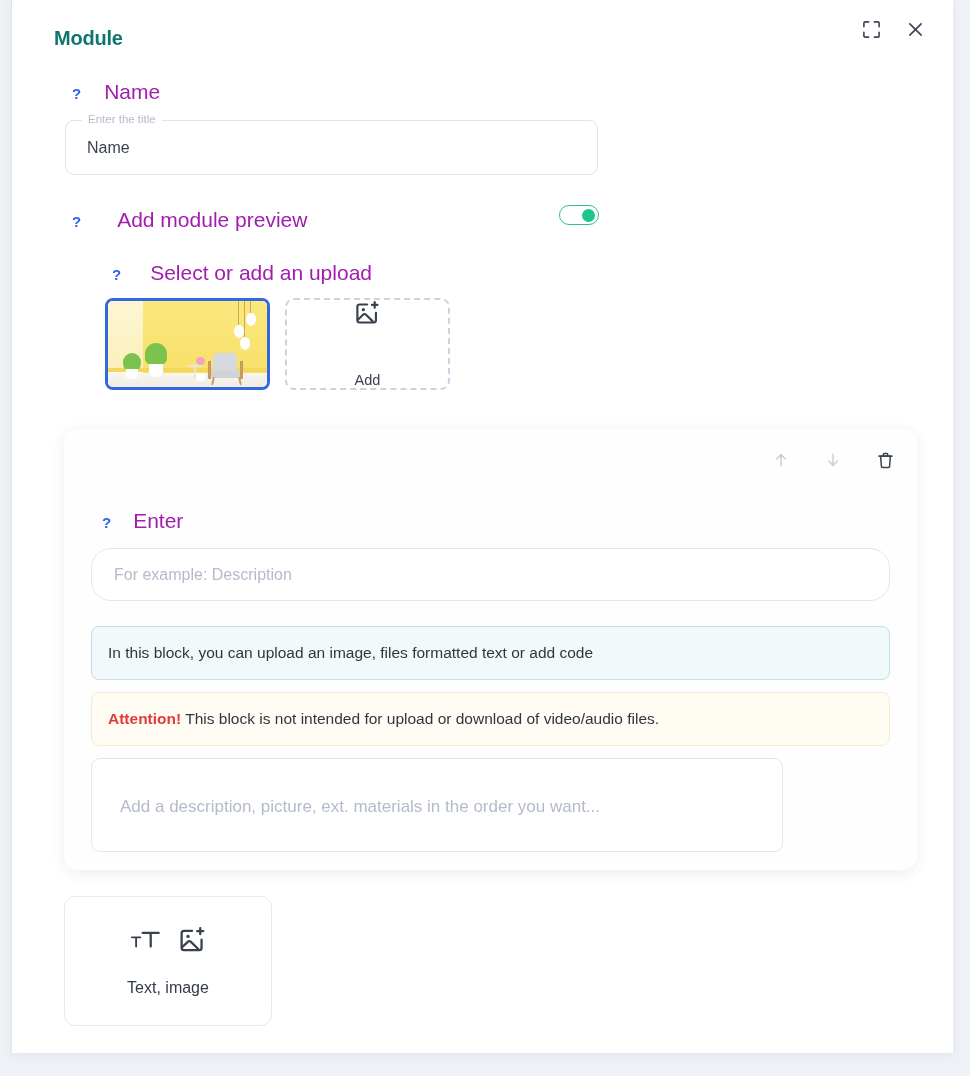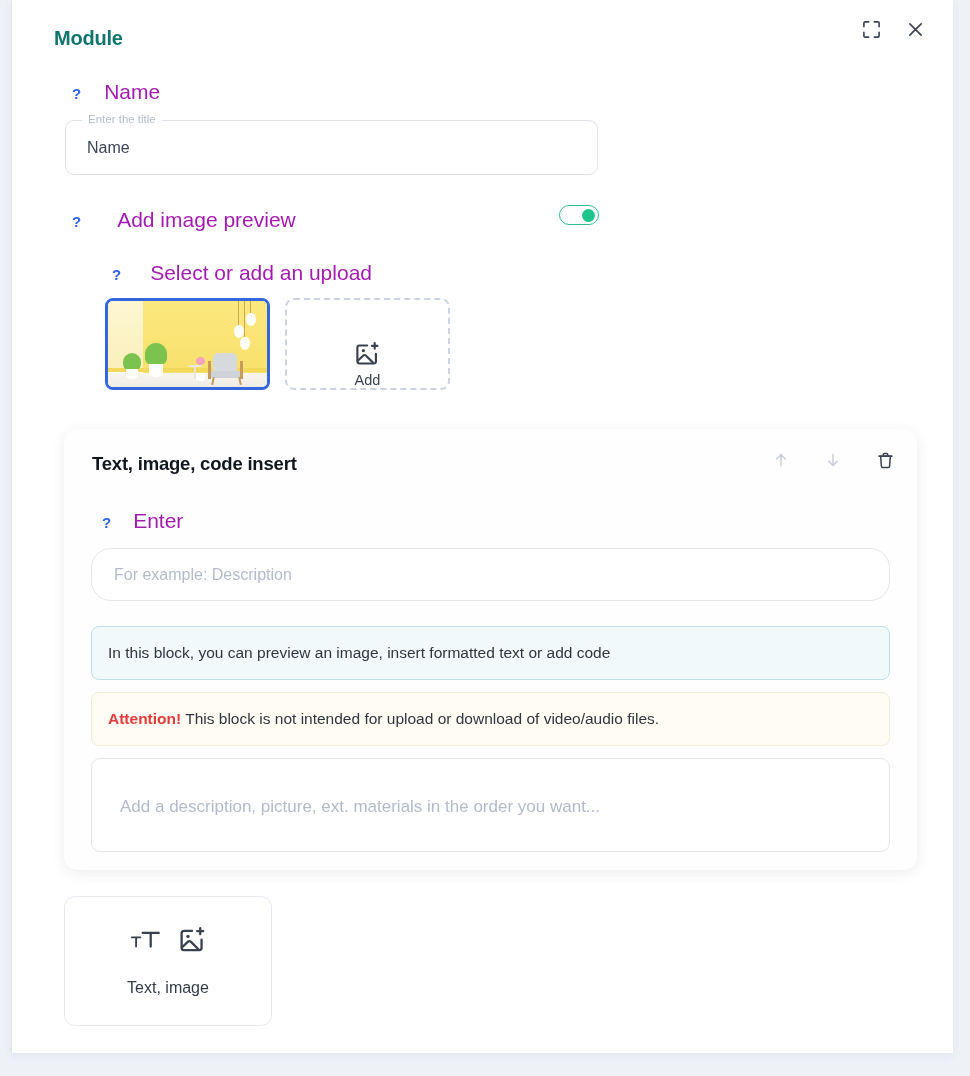--- a/index.html
+++ b/index.html
@@ -148,21 +148,21 @@
 
   .addbox {
     position: absolute;
     width: 165px; height: 92px;
     border: 2px dashed #cbd2e0;
     border-radius: 9px;
     background: #fff;
     display: flex;
     flex-direction: column;
     align-items: center;
-    justify-content: flex-end;
+    justify-content: space-between;
     gap: 4px;
     cursor: pointer;
   }
   .addbox .cap { font-size: 14.5px; color: #3b4250; }
 
   
   .block-card {
     position: absolute;
     left: 52px; top: 429px;
     width: 853px; height: 441px;
@@ -289,21 +289,21 @@
       <span class="q-label">Name</span>
     </div>
 
     <div class="outlined" style="left:53px; top:120px; width:533px; height:55px;">
       <span class="legend">Enter the title</span>
       <span class="val">Name</span>
     </div>
 
     <div class="q-row" style="left:60px; top:208px; gap:36px;">
       <span class="qmark">?</span>
-      <span class="q-label">Add image preview</span>
+      <span class="q-label">Add module preview</span>
     </div>
 
     <div class="toggle" style="left:547px; top:205px;">
       <span class="knob"></span>
     </div>
 
     <div class="q-row" style="left:100px; top:261px; gap:29px;">
       <span class="qmark">?</span>
       <span class="q-label">Select or add an upload</span>
     </div>
@@ -346,21 +346,20 @@
       <svg width="27" height="27" viewBox="0 0 24 24" fill="none">
         <path d="M19.5 11.3V18c0 1.1-.9 2-2 2H5c-1.1 0-2-.9-2-2V6c0-1.1.9-2 2-2h6.7" stroke="#39414f" stroke-width="1.9" stroke-linecap="round"></path>
         <path d="M3.4 17.6l4.9-4.7c.6-.6 1.6-.6 2.2 0l6.2 6.1" stroke="#39414f" stroke-width="1.9" stroke-linecap="round" stroke-linejoin="round"></path>
         <circle cx="8.3" cy="8.6" r="1.4" fill="#39414f"></circle>
         <path d="M18.4 1.8v5M15.9 4.3h5" stroke="#39414f" stroke-width="1.9" stroke-linecap="round"></path>
       </svg>
       <span class="cap">Add</span>
     </div>
 
     <div class="block-card">
-      <div class="block-title">Text, image, code insert</div>
 
       <div class="block-actions">
         <button class="icon-btn">
           <svg width="18" height="18" viewBox="0 0 20 20" fill="none">
             <path d="M10 16.5V4M10 4L5.2 8.8M10 4l4.8 4.8" stroke="#c8cdd8" stroke-width="1.6" stroke-linecap="round" stroke-linejoin="round"></path>
           </svg>
         </button>
         <button class="icon-btn">
           <svg width="18" height="18" viewBox="0 0 20 20" fill="none">
             <path d="M10 3.5V16M10 16l-4.8-4.8M10 16l4.8-4.8" stroke="#c8cdd8" stroke-width="1.6" stroke-linecap="round" stroke-linejoin="round"></path>
@@ -378,28 +377,28 @@
       <div class="q-row" style="left:38px; top:80px; gap:22px;">
         <span class="qmark">?</span>
         <span class="q-label">Enter</span>
       </div>
 
       <div class="plain-input" style="left:27px; top:119px; width:799px; height:53px;">
         <span class="ph">For example: Description</span>
       </div>
 
       <div class="note-info" style="left:27px; top:197px; width:799px; height:54px;">
-        <span class="txt">In this block, you can preview an image, insert formatted text or add code</span>
+        <span class="txt">In this block, you can upload an image, files formatted text or add code</span>
       </div>
 
       <div class="note-warn" style="left:27px; top:263px; width:799px; height:54px;">
         <span class="txt"><span class="strong">Attention!</span><span> This block is not intended for upload or download of video/audio files.</span></span>
       </div>
 
-      <div class="textarea" style="left:27px; top:329px; width:799px; height:94px;">
+      <div class="textarea" style="left:27px; top:329px; width:692px; height:94px;">
         <span class="ph">Add a description, picture, ext. materials in the order you want...</span>
       </div>
     </div>
 
     <div class="addblock">
       <div class="icons">
         <svg width="32" height="26" viewBox="0 0 34 26" fill="none">
           <path d="M2 10.2h9M6.5 10.2V20" stroke="#39414f" stroke-width="2" stroke-linecap="round"></path>
           <path d="M13.5 5.5h17M22 5.5V20" stroke="#39414f" stroke-width="2.4" stroke-linecap="round"></path>
         </svg>

